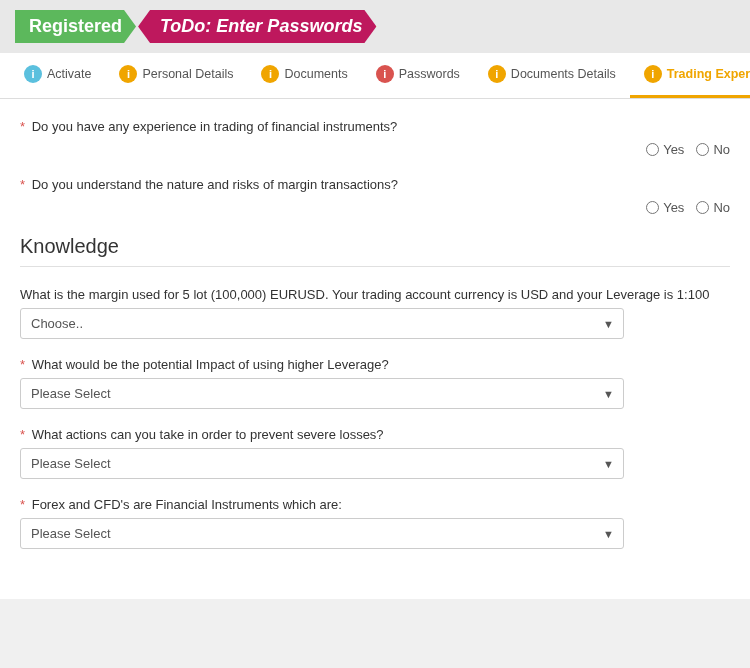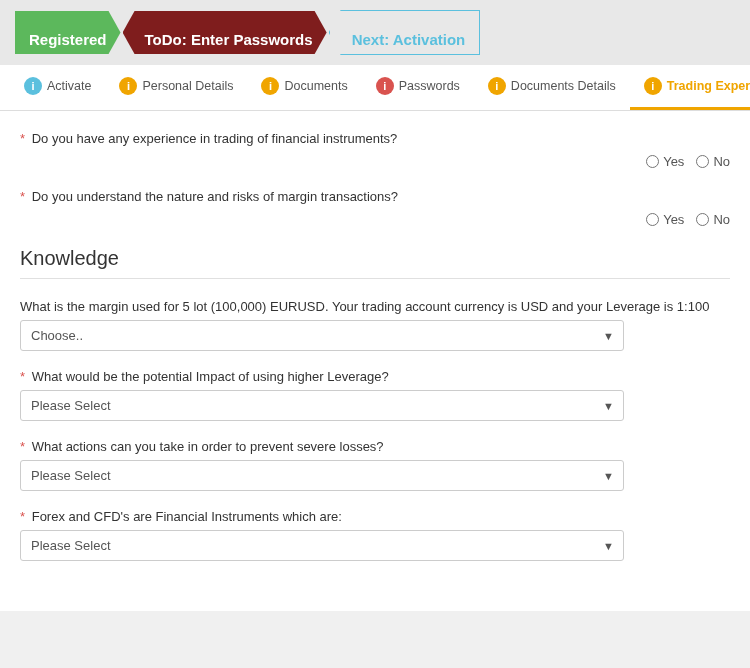--- a/index.html
+++ b/index.html
@@ -9,22 +9,22 @@
     .progress-bar {
       background: #e8e8e8;
       padding: 10px 15px;
       display: flex;
       align-items: center;
       gap: 0;
     }
     .progress-step {
       display: flex;
       align-items: flex-end;
-      padding: 20px 14px 6px 20px;
-      font-size: 15px;
+      padding: 6px 14px 6px 20px;
+      font-size: 18px;
       font-weight: bold;
       color: #fff;
       position: relative;
       cursor: pointer;
     }
     .progress-step::after {
       content: '';
       position: absolute;
       right: -12px;
       top: 0;
@@ -45,23 +45,24 @@
       border-bottom: 17px solid transparent;
     }
     .step-registered {
       background: #5cb85c;
       clip-path: polygon(0 0, calc(100% - 12px) 0, 100% 50%, calc(100% - 12px) 100%, 0 100%);
       padding-left: 14px;
     }
     .step-registered::after { border-left: 12px solid #5cb85c; }
 
     .step-todo {
-      background: #7f1d1d;
+      background: #be185d;
       clip-path: polygon(12px 0, calc(100% - 12px) 0, 100% 50%, calc(100% - 12px) 100%, 12px 100%, 0 50%);
       padding-left: 22px;
+      font-style: italic;
     }
     .step-todo::after { border-left: 12px solid #f0a500; }
 
     .step-next {
       background: transparent;
       color: #5bc0de;
       border: 1px solid #5bc0de;
       clip-path: polygon(12px 0, 100% 0, 100% 100%, 12px 100%, 0 50%);
       padding-left: 22px;
     }
@@ -196,23 +197,20 @@
 </head>
 <body>
 
 <div class="progress-bar">
   <div class="progress-step step-registered">
     <span>Registered</span>
   </div>
   <div class="progress-step step-todo" style="margin-left:2px;">
     <span>ToDo: Enter Passwords</span>
   </div>
-  <div class="progress-step step-next" style="margin-left:2px;">
-    <span>Next: Activation</span>
-  </div>
 </div>
 
 <div class="tab-nav">
   <div class="tab-item">
     <div class="tab-icon icon-blue">i</div>
     <span>Activate</span>
   </div>
   <div class="tab-item">
     <div class="tab-icon icon-orange">i</div>
     <span>Personal Details</span>

